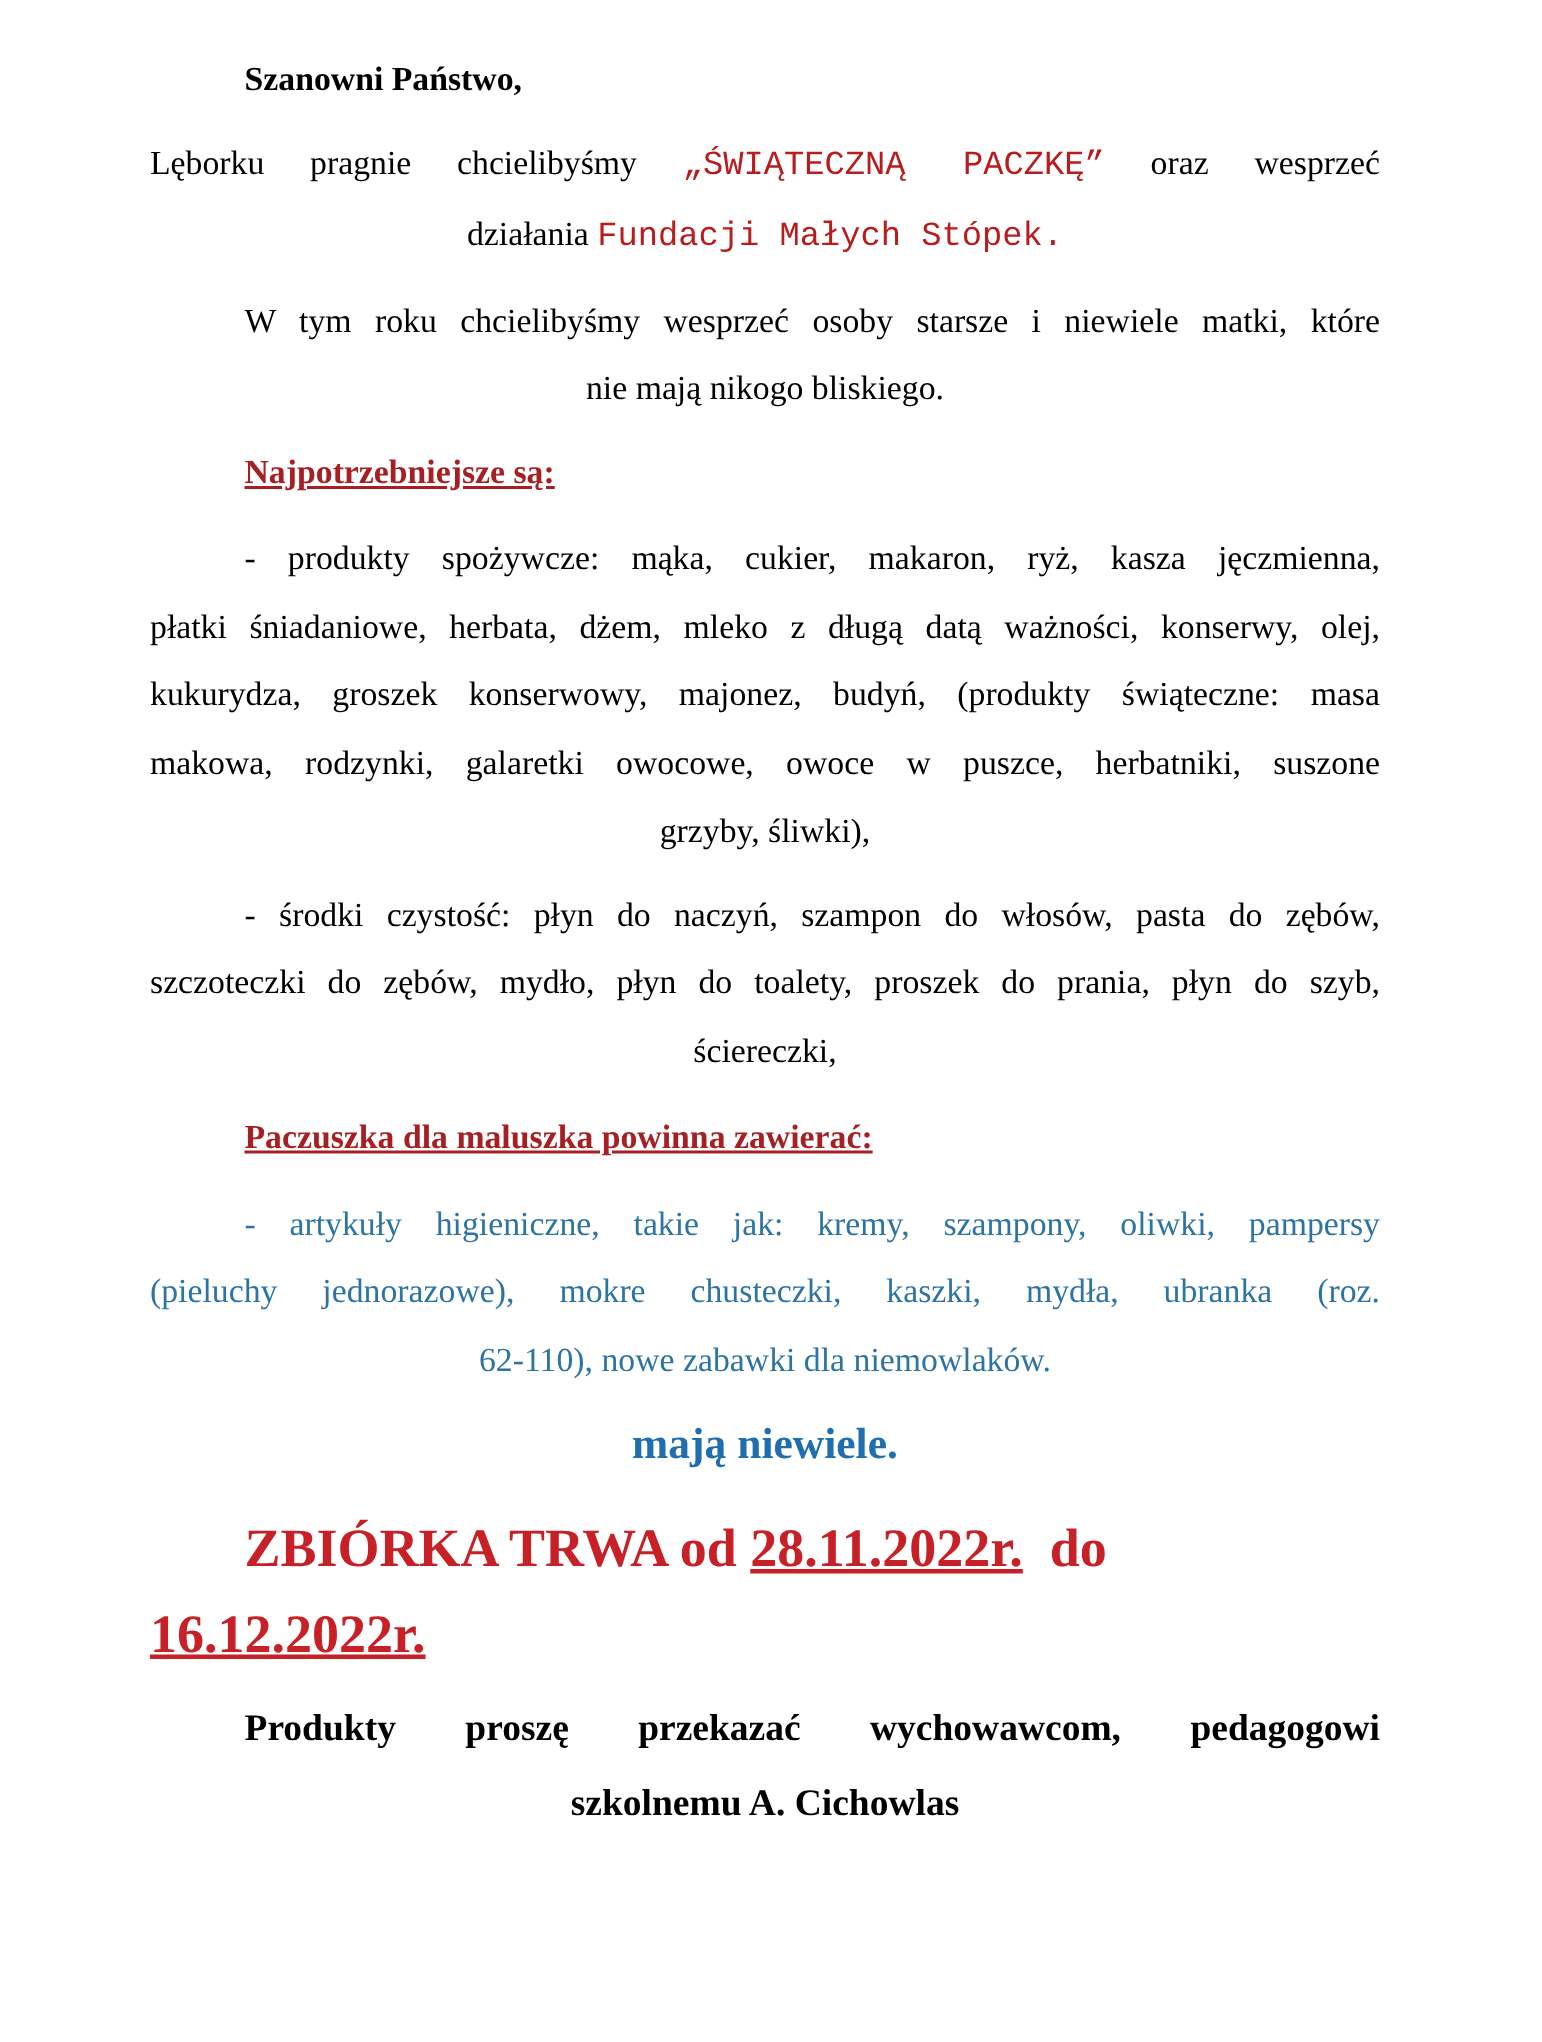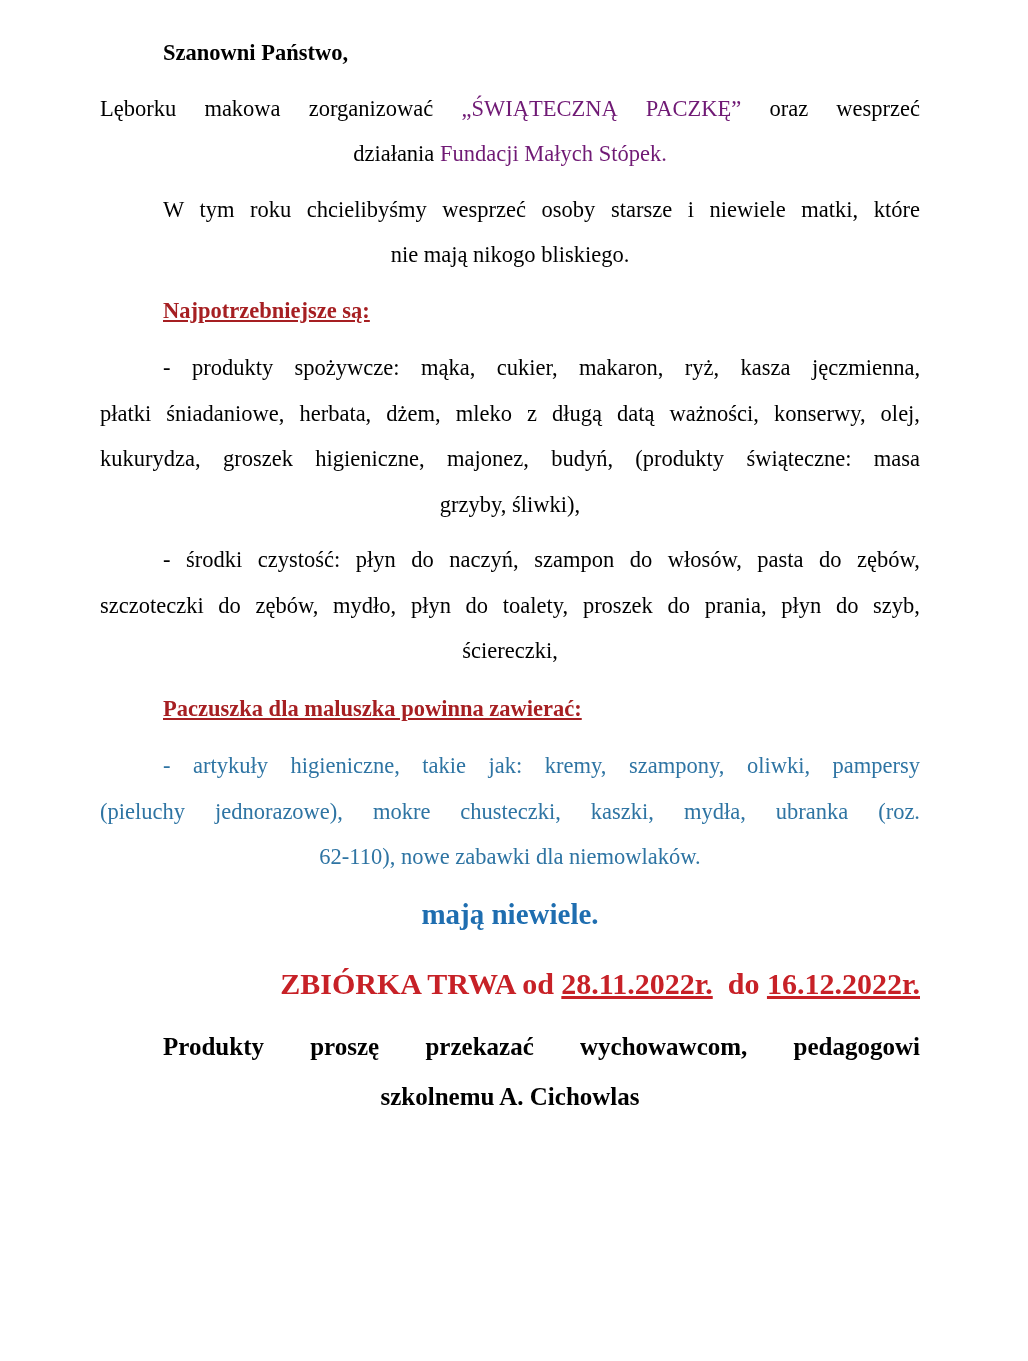--- a/index.html
+++ b/index.html
@@ -38,82 +38,82 @@
   .indent { text-indent: 63px; }
 
   .salutation {
     font-size: 22.5px;
     line-height: 45.5px;
     font-weight: bold;
     margin: 0 0 10px 0;
     text-indent: 63px;
   }
 
-  .red { color: #701a75; }
+  .red { color: #b91c1c; font-family: Liberation Mono, monospace; }
   .section-heading {
     font-size: 22.5px;
     line-height: 45.5px;
     font-weight: bold;
     color: #a61f22;
     text-decoration: underline;
     text-indent: 63px;
     margin: 0 0 12px 0;
   }
   .blue-body .line { color: #2e74a3; }
 
   .blue-heading { margin: 6px 0 12px 0; }
   .blue-heading .line {
     font-size: 29px;
     line-height: 57px;
     font-weight: bold;
     color: #1f6eb0;
   }
 
   .collection-line {
-    font-size: 30px;
+    font-size: 36px;
     line-height: 57px;
     font-weight: bold;
     color: #c72127;
     text-indent: 63px;
     margin: 0 0 10px 0;
     white-space: pre-wrap;
-    text-align: right;
   }
   .collection-line .u { text-decoration: underline; }
 
   .handover { margin: 0; }
   .handover .line {
     font-size: 25px;
     line-height: 50px;
     font-weight: bold;
   }
 </style>
 </head>
 <body>
 
 <div class="page">
 
   <p class="salutation">Szanowni Państwo,</p>
 
   <div class="para">
-    <span class="line"><span>Lęborku makowa zorganizować </span><span class="red">„ŚWIĄTECZNĄ PACZKĘ”</span><span> oraz wesprzeć</span></span>
+    <span class="line"><span>Lęborku pragnie chcielibyśmy </span><span class="red">„ŚWIĄTECZNĄ PACZKĘ”</span><span> oraz wesprzeć</span></span>
     <span class="line last"><span>działania </span><span class="red">Fundacji Małych Stópek.</span></span>
   </div>
 
   <div class="para">
     <span class="line indent">W tym roku chcielibyśmy wesprzeć osoby starsze i niewiele matki, które</span>
     <span class="line last">nie mają nikogo bliskiego.</span>
   </div>
 
   <p class="section-heading">Najpotrzebniejsze są:</p>
 
   <div class="para">
     <span class="line indent">- produkty spożywcze: mąka, cukier, makaron, ryż, kasza jęczmienna,</span>
     <span class="line">płatki śniadaniowe, herbata, dżem, mleko z długą datą ważności, konserwy, olej,</span>
-    <span class="line">kukurydza, groszek higieniczne, majonez, budyń, (produkty świąteczne: masa</span>
+    <span class="line">kukurydza, groszek konserwowy, majonez, budyń, (produkty świąteczne: masa</span>
+    <span class="line">makowa, rodzynki, galaretki owocowe, owoce w puszce, herbatniki, suszone</span>
     <span class="line last">grzyby, śliwki),</span>
   </div>
 
   <div class="para" style="margin-bottom:12px;">
     <span class="line indent">- środki czystość: płyn do naczyń, szampon do włosów, pasta do zębów,</span>
     <span class="line">szczoteczki do zębów, mydło, płyn do toalety, proszek do prania, płyn do szyb,</span>
     <span class="line last">ściereczki,</span>
   </div>
 
   <p class="section-heading">Paczuszka dla maluszka powinna zawierać:</p>

